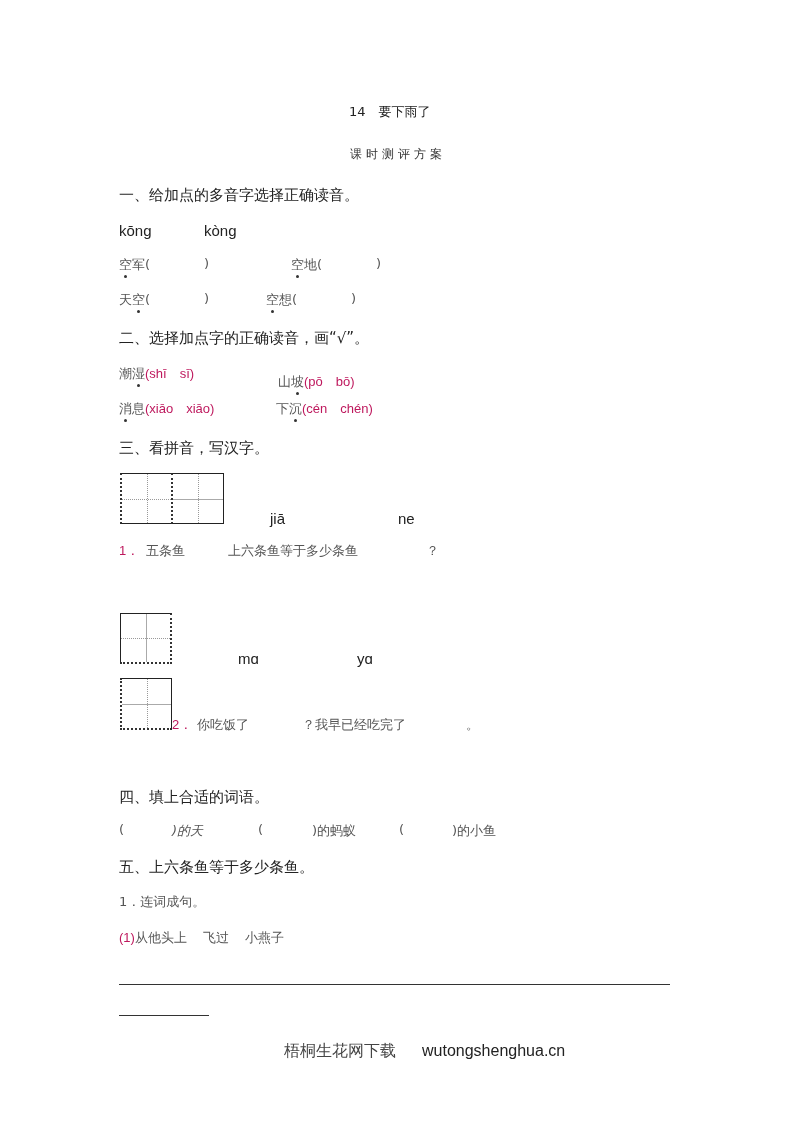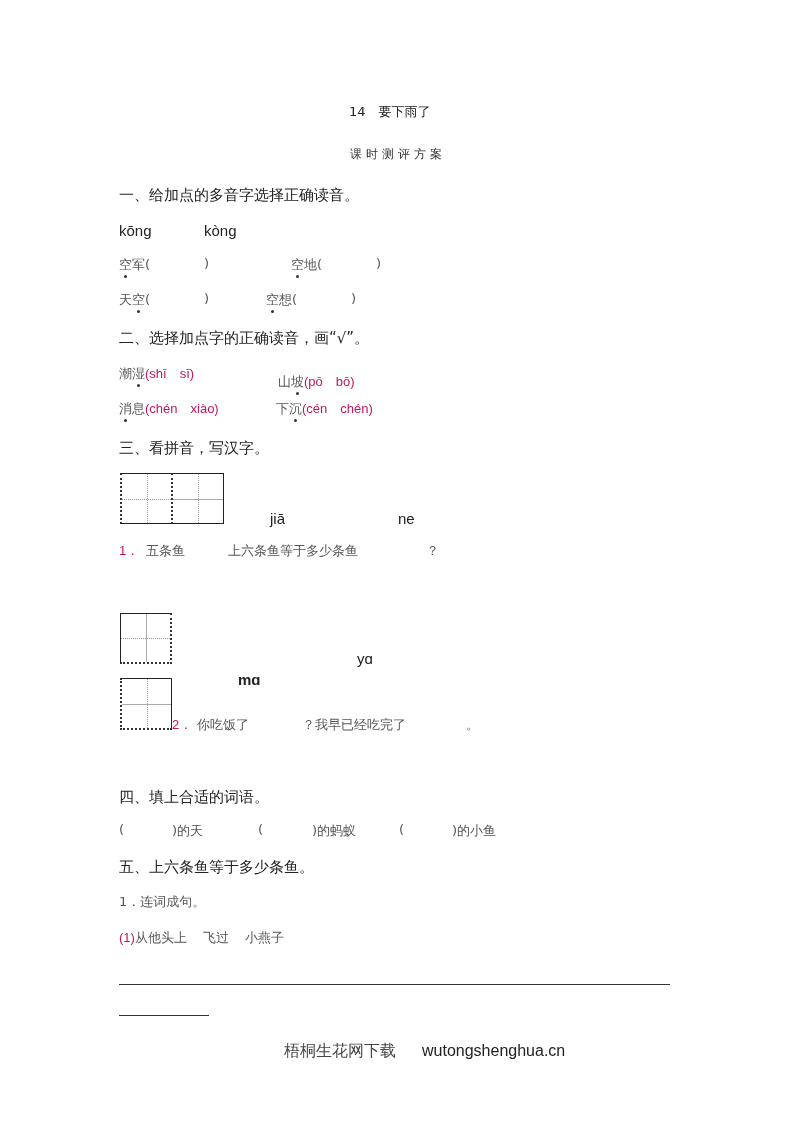--- a/index.html
+++ b/index.html
@@ -66,21 +66,21 @@
 
 <div class="abs heading" style="left:119px; top:329px;">二、选择加点字的正确读音，画“√”。</div>
 
 <div class="abs body-text" style="left:119px; top:365px;">
   <span>潮</span><span class="dot">湿</span><span class="latin">(shī　sī)</span>
 </div>
 <div class="abs body-text" style="left:278px; top:365px;margin-top:8px;">
   <span>山</span><span class="dot">坡</span><span class="latin">(pō　bō)</span>
 </div>
 <div class="abs body-text" style="left:119px; top:400px;">
-  <span class="dot">消</span><span>息</span><span class="latin">(chén　xiào)</span>
+  <span class="dot">消</span><span>息</span><span class="latin">(xiāo　xiāo)</span>
 </div>
 <div class="abs body-text" style="left:276px; top:400px;">
   <span>下</span><span class="dot">沉</span><span class="latin">(cén　chén)</span>
 </div>
 
 <div class="abs heading" style="left:119px; top:439px;">三、看拼音，写汉字。</div>
 
 <div class="grid-box dotted-left" style="left:120px; top:473px; width:52px; height:51px;">
     <span class="v"></span>
     <span class="h"></span>
@@ -96,36 +96,36 @@
 <div class="abs body-text" style="left:119px; top:542px;"><span class="latin">1．</span></div>
 <div class="abs body-text" style="left:146px; top:542px;">五条鱼</div>
 <div class="abs body-text" style="left:228px; top:542px;font-family:Liberation Mono, monospace;">上六条鱼等于多少条鱼</div>
 <div class="abs body-text" style="left:426px; top:542px;">？</div>
 
 <div class="grid-box solid-v dotted-bottom dotted-right" style="left:120px; top:613px; width:52px; height:51px;">
     <span class="v"></span>
     <span class="h"></span>
   </div>
 
-<div class="abs pinyin" style="left:238px; top:671px;font-weight:bold;">mɑ</div>
+<div class="abs pinyin" style="left:238px; top:650px;">mɑ</div>
 <div class="abs pinyin" style="left:357px; top:650px;">yɑ</div>
 
 <div class="grid-box solid-h dotted-left dotted-bottom" style="left:120px; top:678px; width:52px; height:52px;">
     <span class="v"></span>
     <span class="h"></span>
   </div>
 
 <div class="abs body-text" style="left:172px; top:716px;"><span class="latin">2．</span></div>
 <div class="abs body-text" style="left:197px; top:716px;">你吃饭了</div>
 <div class="abs body-text" style="left:302px; top:716px;">？我早已经吃完了</div>
 <div class="abs body-text" style="left:466px; top:716px;">。</div>
 
 <div class="abs heading" style="left:119px; top:788px;">四、填上合适的词语。</div>
 <div class="abs body-text" style="left:119px; top:822px;">(</div>
-<div class="abs body-text" style="left:172px; top:822px;">)的天</div>
+<div class="abs body-text" style="left:172px; top:822px;font-style:italic;">)的天</div>
 <div class="abs body-text" style="left:258px; top:822px;">(</div>
 <div class="abs body-text" style="left:312px; top:822px;">)的蚂蚁</div>
 <div class="abs body-text" style="left:399px; top:822px;">(</div>
 <div class="abs body-text" style="left:452px; top:822px;">)的小鱼</div>
 
 <div class="abs heading" style="left:119px; top:858px;">五、上六条鱼等于多少条鱼。</div>
 <div class="abs body-text" style="left:119px; top:893px;">1．连词成句。</div>
 <div class="abs body-text" style="left:119px; top:929px;">
   <span class="latin">(1)</span><span>从他头上</span><span style="margin-left:16px">飞过</span><span style="margin-left:16px">小燕子</span>
 </div>

